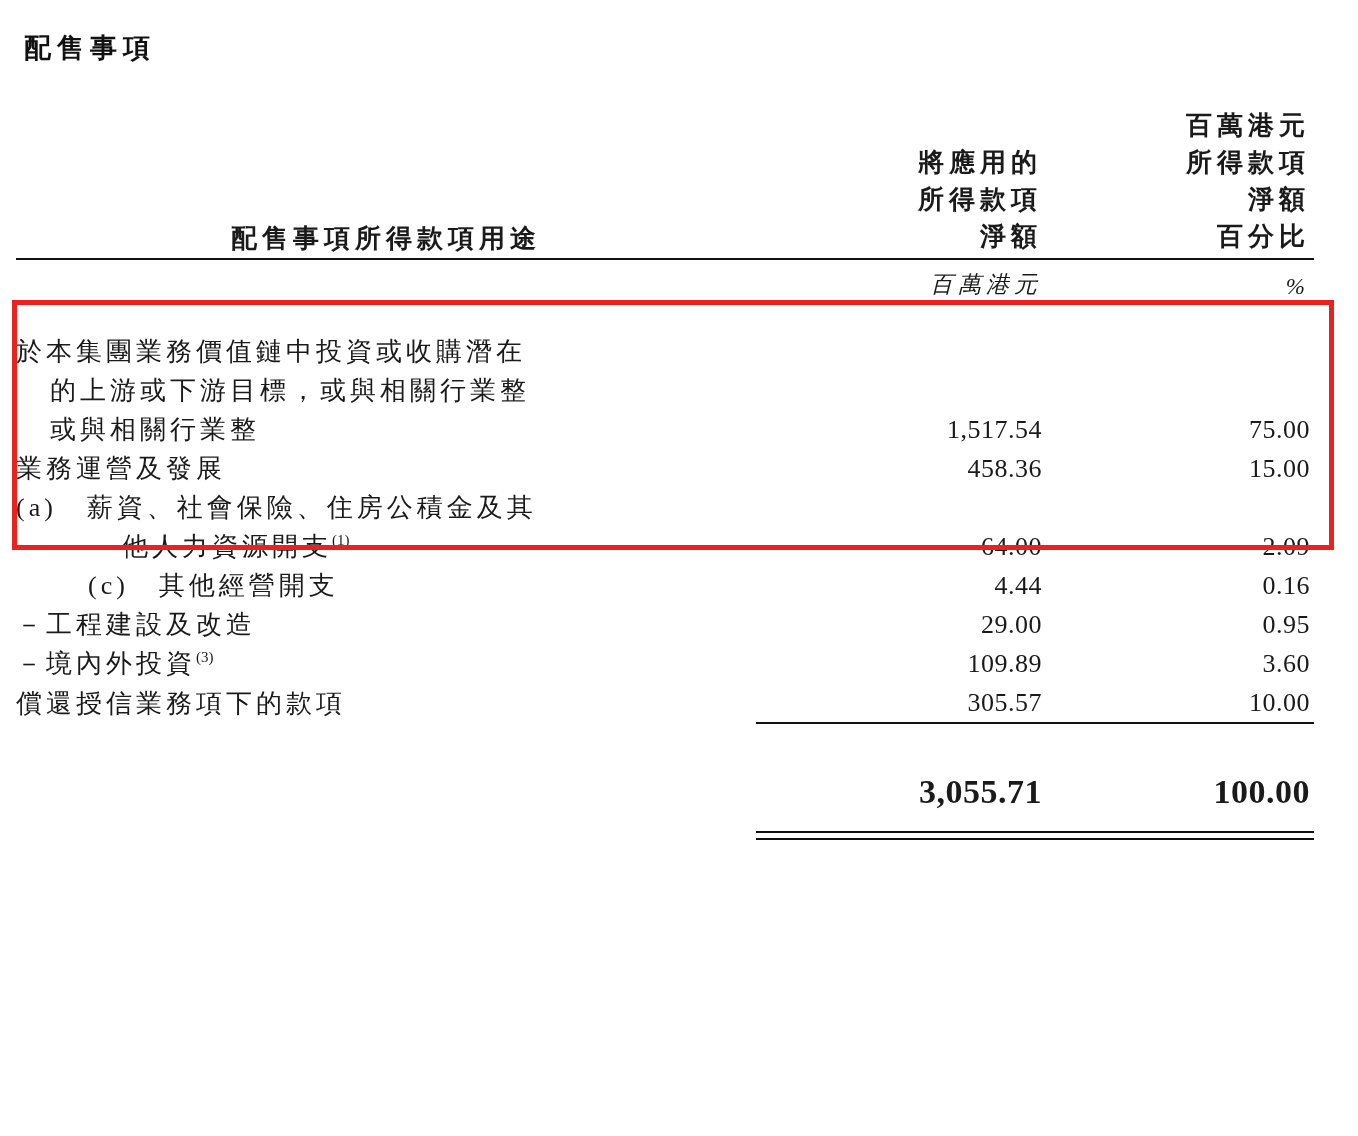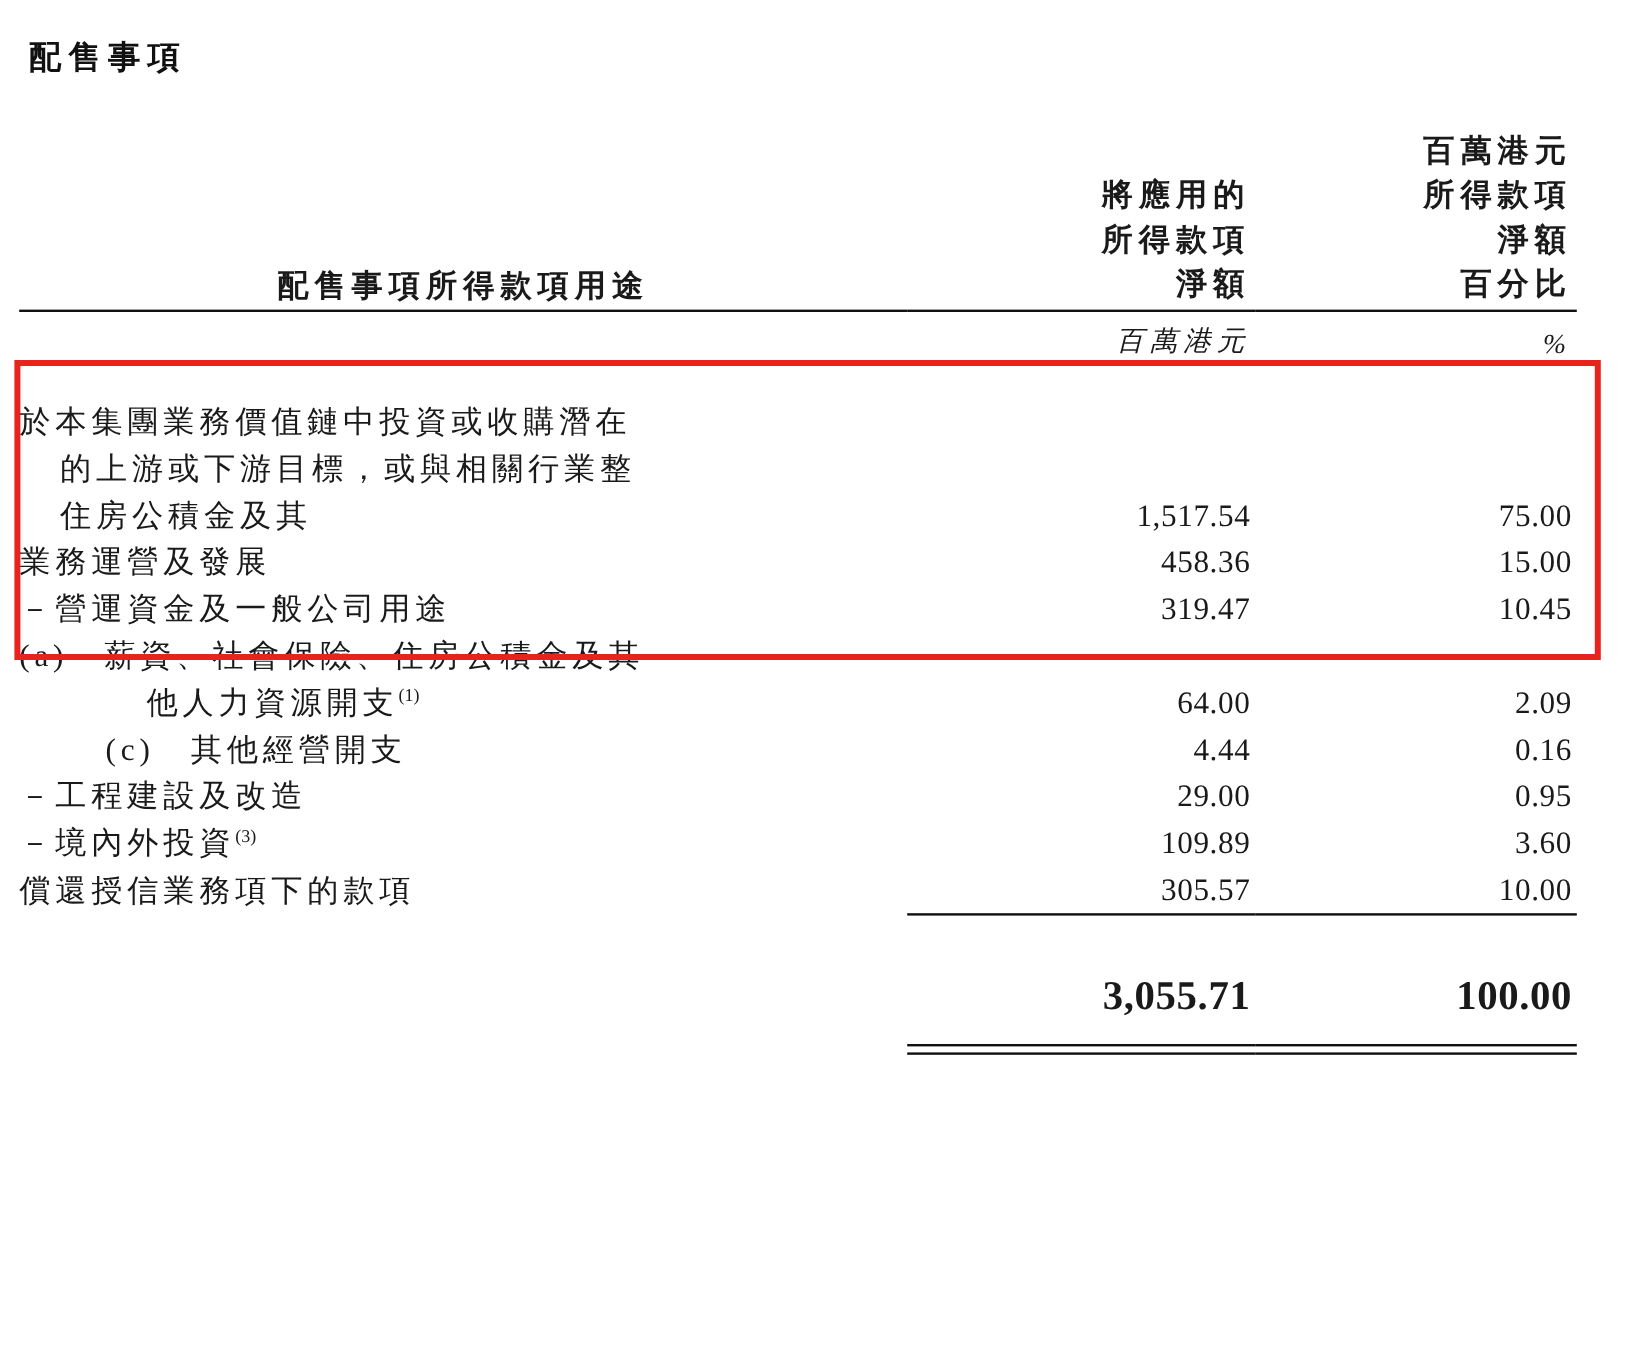--- a/index.html
+++ b/index.html
@@ -178,37 +178,32 @@
       <tr class="spacer-row">
         <td></td>
         <td></td>
         <td></td>
       </tr>
 
       <tr>
         <td class="rowlabel bold">
           <span class="hang2" style="text-indent:-34px;">於本集團業務價值鏈中投資或收購潛在</span>
           <span class="hang2">的上游或下游目標，或與相關行業整</span>
-          <span class="hang2">住房公積金及其</span>
+          <span class="hang2">或與相關行業整</span>
         </td>
         <td class="num">1,517.54</td>
         <td class="num">75.00</td>
       </tr>
 
       <tr>
         <td class="rowlabel bold">業務運營及發展</td>
         <td class="num">458.36</td>
         <td class="num">15.00</td>
       </tr>
 
-      <tr>
-        <td class="rowlabel">－營運資金及一般公司用途</td>
-        <td class="num">319.47</td>
-        <td class="num">10.45</td>
-      </tr>
 
       <tr>
         <td class="rowlabel">
           <span class="hang">(a)　薪資、社會保險、住房公積金及其</span>
           <span class="hang" style="text-indent:0;padding-left:106px;"><span>他人力資源開支</span><sup>(1)</sup></span>
         </td>
         <td class="num">64.00</td>
         <td class="num">2.09</td>
       </tr>
 

